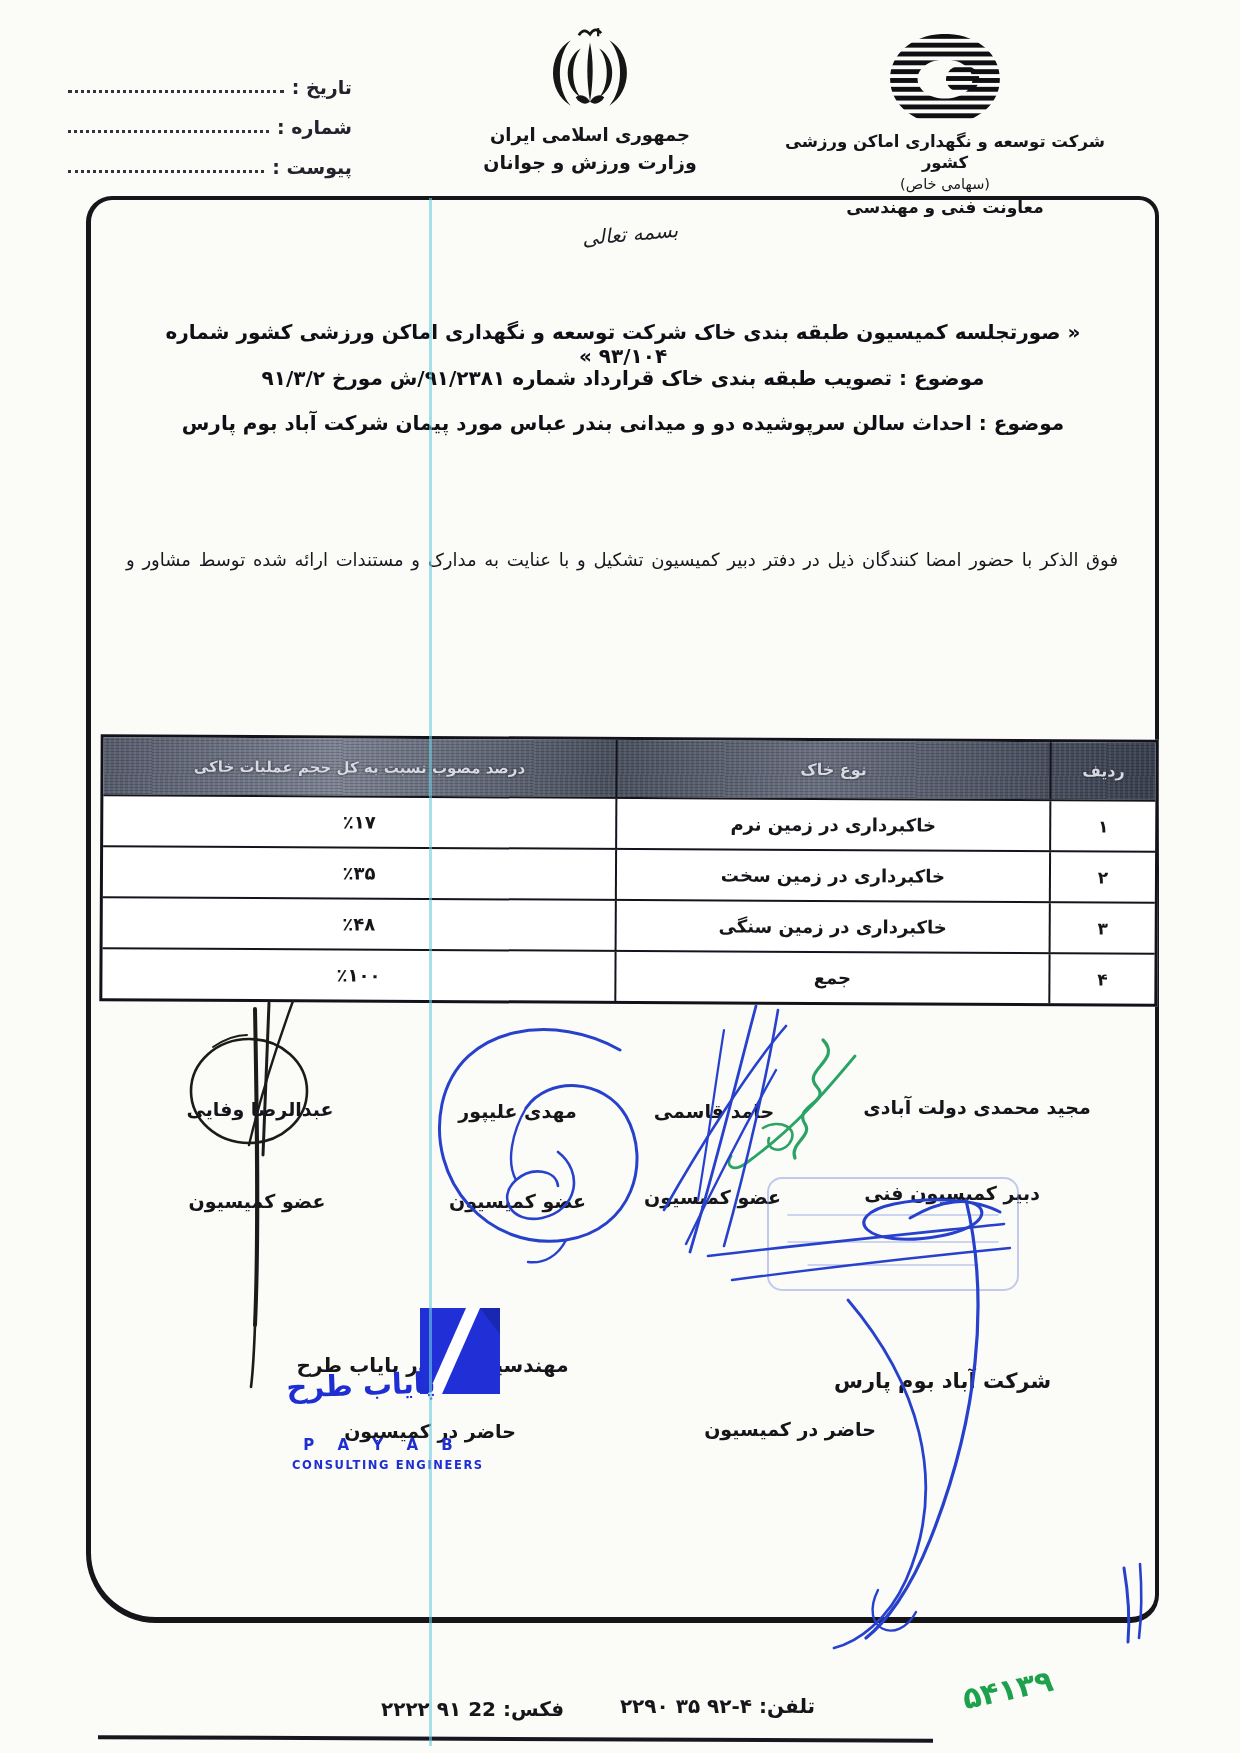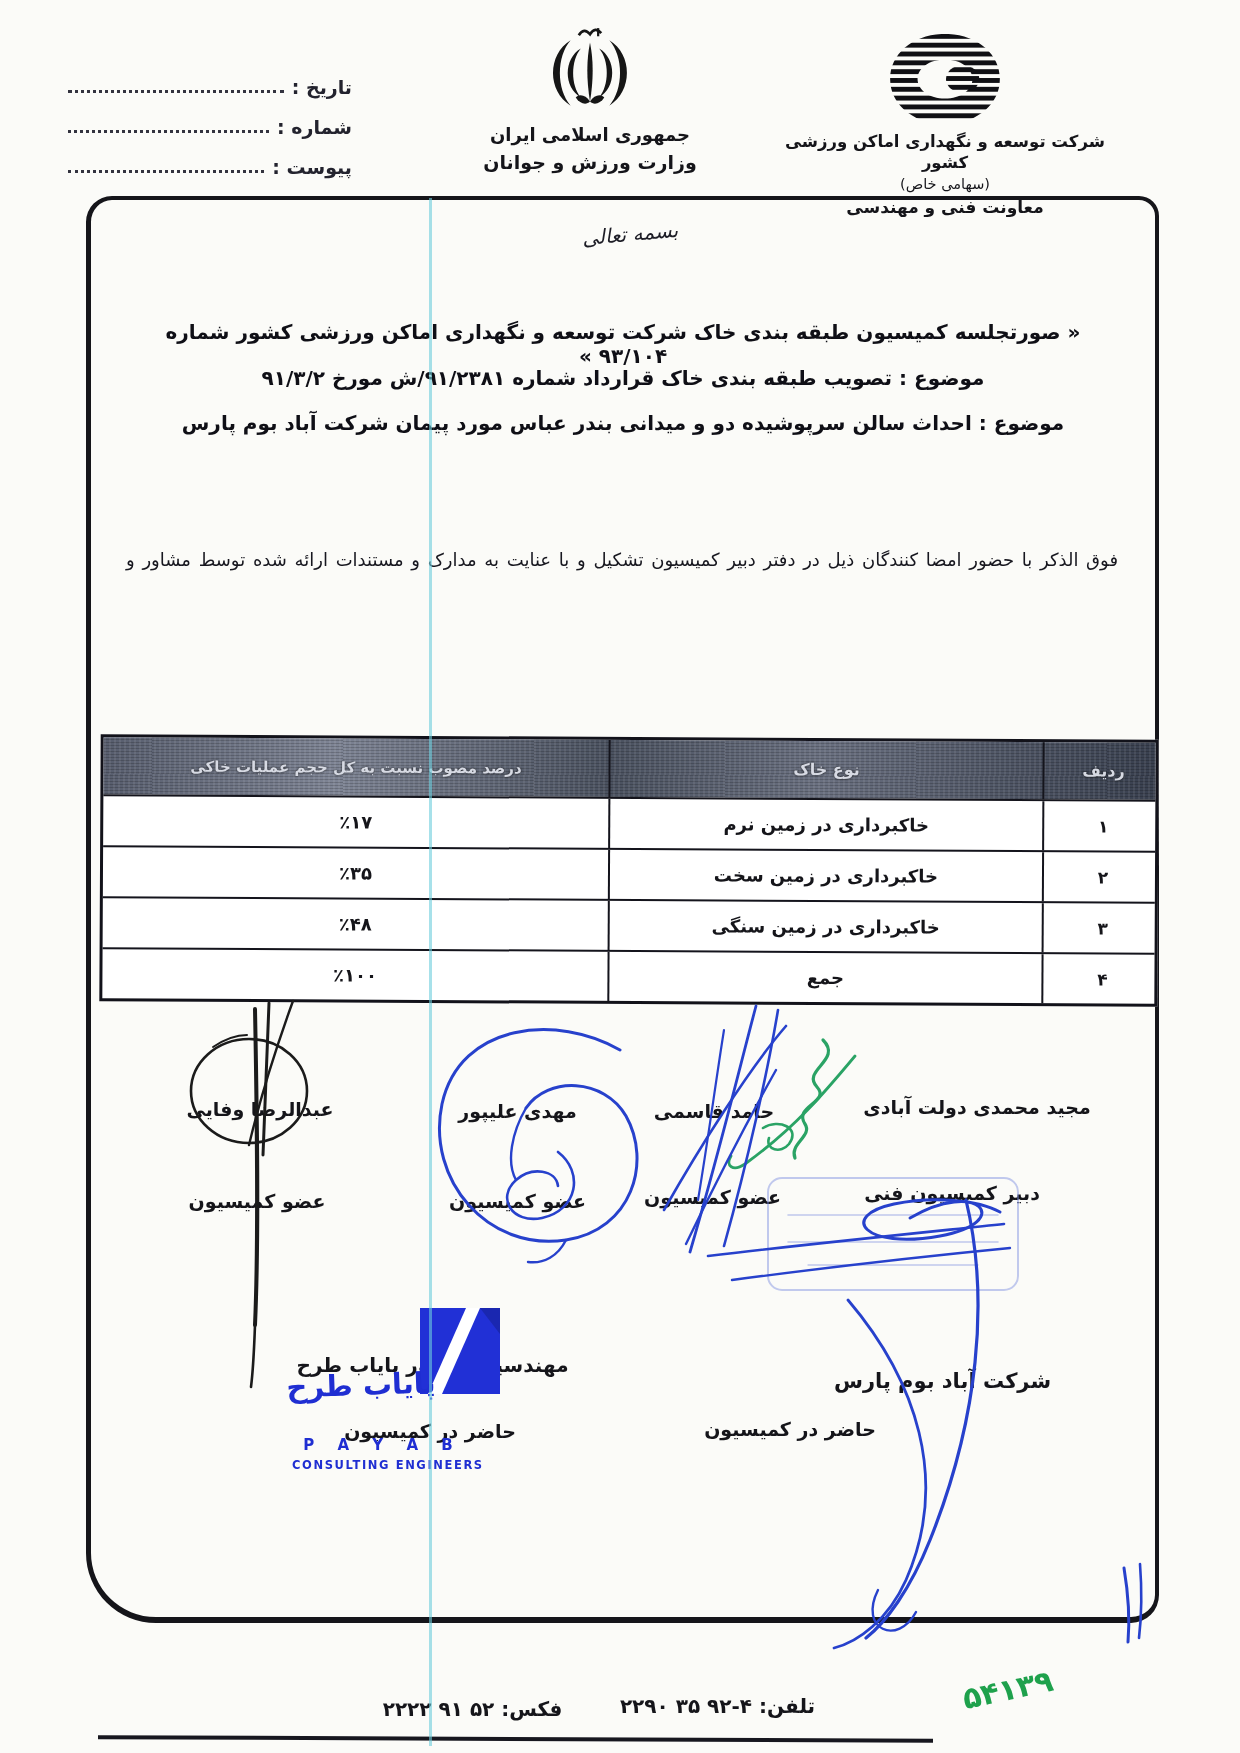--- a/index.html
+++ b/index.html
@@ -38,21 +38,21 @@
     text-align:justify;text-align-last:justify;line-height:1.3;}
   .body-line.last{text-align:right;text-align-last:right;}
   .annot{font-size:11px;font-weight:600;margin:0 10px;color:#26262e;}
 
   
   .tbl{left:100px;top:737px;width:1052px;background:#fff;border:3px solid #12121a;
     transform:rotate(.3deg);z-index:2;}
   .trow{display:flex;direction:rtl;}
   .trow + .trow{border-top:2.5px solid #14141c;}
   .cell{display:flex;align-items:center;justify-content:center;}
-  .c-num{width:104px;border-left:2.5px solid #14141c;font-size:17px;font-weight:600;padding-left:7px;}
+  .c-num{width:104px;border-left:2.5px solid #14141c;font-size:17px;font-weight:600;}
   .c-soil{width:432px;border-left:2.5px solid #14141c;font-size:18px;font-weight:600;}
   .c-pct{flex:1;font-size:18px;font-weight:700;direction:ltr;}
   .thead .cell{height:57px;color:#d7dae3;font-weight:700;text-shadow:0 0 3px rgba(0,0,0,.7);}
   .thead{
     background:
       repeating-linear-gradient(90deg, rgba(255,255,255,.07) 0 2px, rgba(0,0,0,0) 2px 5px),
       repeating-linear-gradient(0deg, rgba(0,0,0,.18) 0 1px, rgba(0,0,0,0) 1px 3px),
       linear-gradient(90deg,#575d6d,#7e8494 22%,#4a515f 48%,#6a7080 68%,#383f4e 100%);
   }
   .thead .c-pct{font-size:15px;}
@@ -277,17 +277,17 @@
   </svg>
   <div class="abs paya-fa" style="left:286px;top:1368px;width:150px;text-align:center;">پایاب طرح</div>
   <div class="abs att-status" style="left:325px;top:1420px;width:210px;">حاضر در کمیسیون</div>
   <div class="abs paya-latin" style="left:290px;top:1436px;width:185px;text-align:center;">P A Y A B</div>
   <div class="abs paya-latin-sub" style="left:292px;top:1458px;width:178px;text-align:center;">CONSULTING ENGINEERS</div>
 
   <div class="abs att-name" style="left:815px;top:1353px;width:255px;font-size:21px;margin-top:16px;">شرکت آباد بوم پارس</div>
   <div class="abs att-status" style="left:695px;top:1418px;width:190px;">حاضر در کمیسیون</div>
 
   <div class="abs footer-tel">تلفن: ۴-۹۲ ۳۵ ۲۲۹۰</div>
-  <div class="abs footer-fax">فکس: ۵۲ ۹۱ ۲۲۲۲</div>
+  <div class="abs footer-fax">فکس: 22 ۹۱ ۲۲۲۲</div>
   <div class="abs hand-num">۵۴۱۳۹</div>
   <div class="abs bottom-line"></div>
 
 </div>
 
 </body></html>

